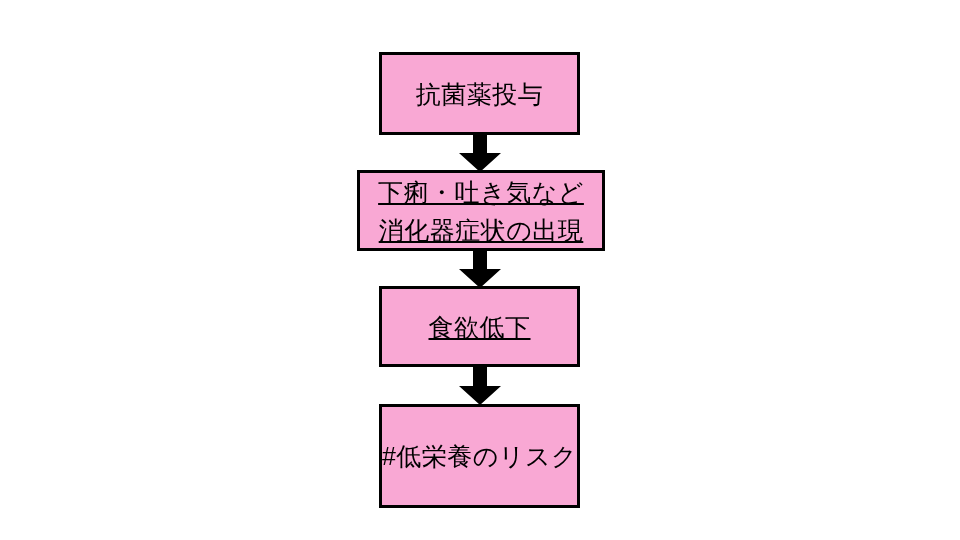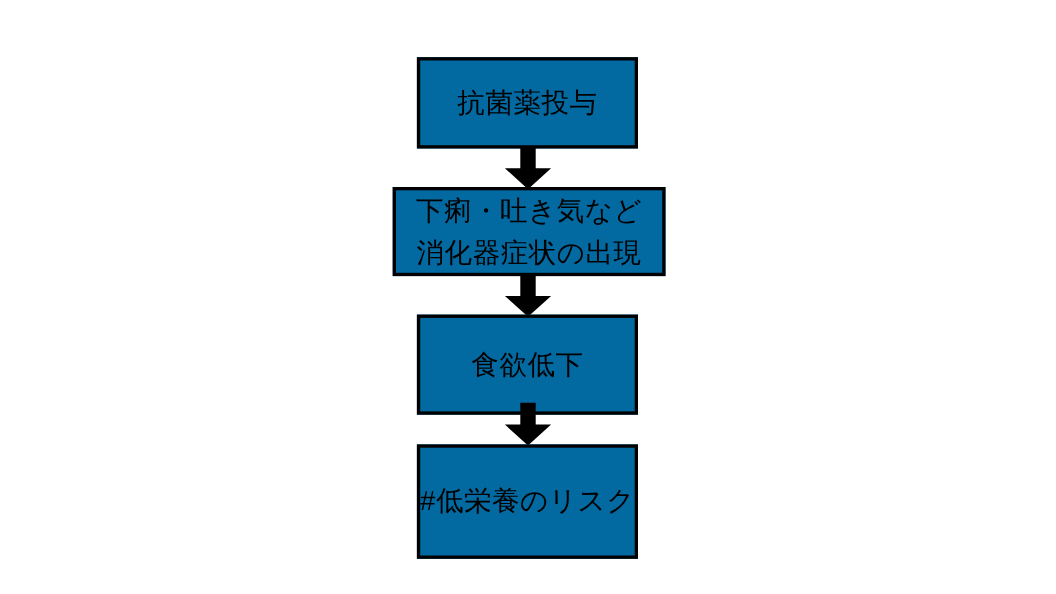--- a/index.html
+++ b/index.html
@@ -17,21 +17,21 @@
   #flowchart {
     position: relative;
     width: 960px;
     height: 540px;
     background: #ffffff;
   }
 
   .node {
     position: absolute;
     box-sizing: border-box;
-    background: #0369a1;
+    background: #f9a8d4;
     border: 3px solid #000000;
     display: flex;
     flex-direction: column;
     align-items: center;
     justify-content: center;
     text-align: center;
   }
 
   .node-label {
     color: #000000;
@@ -46,26 +46,28 @@
     left: 379px;
     top: 52px;
     width: 201px;
     height: 83px;
   }
   #node-2 {
     left: 357px;
     top: 170px;
     width: 248px;
     height: 81px;
+    text-decoration: underline;
   }
   #node-3 {
     left: 379px;
     top: 286px;
     width: 201px;
-    height: 91px;
+    height: 81px;
+    text-decoration: underline;
   }
   #node-4 {
     left: 379px;
     top: 404px;
     width: 201px;
     height: 104px;
   }
 
   
   .arrow {

